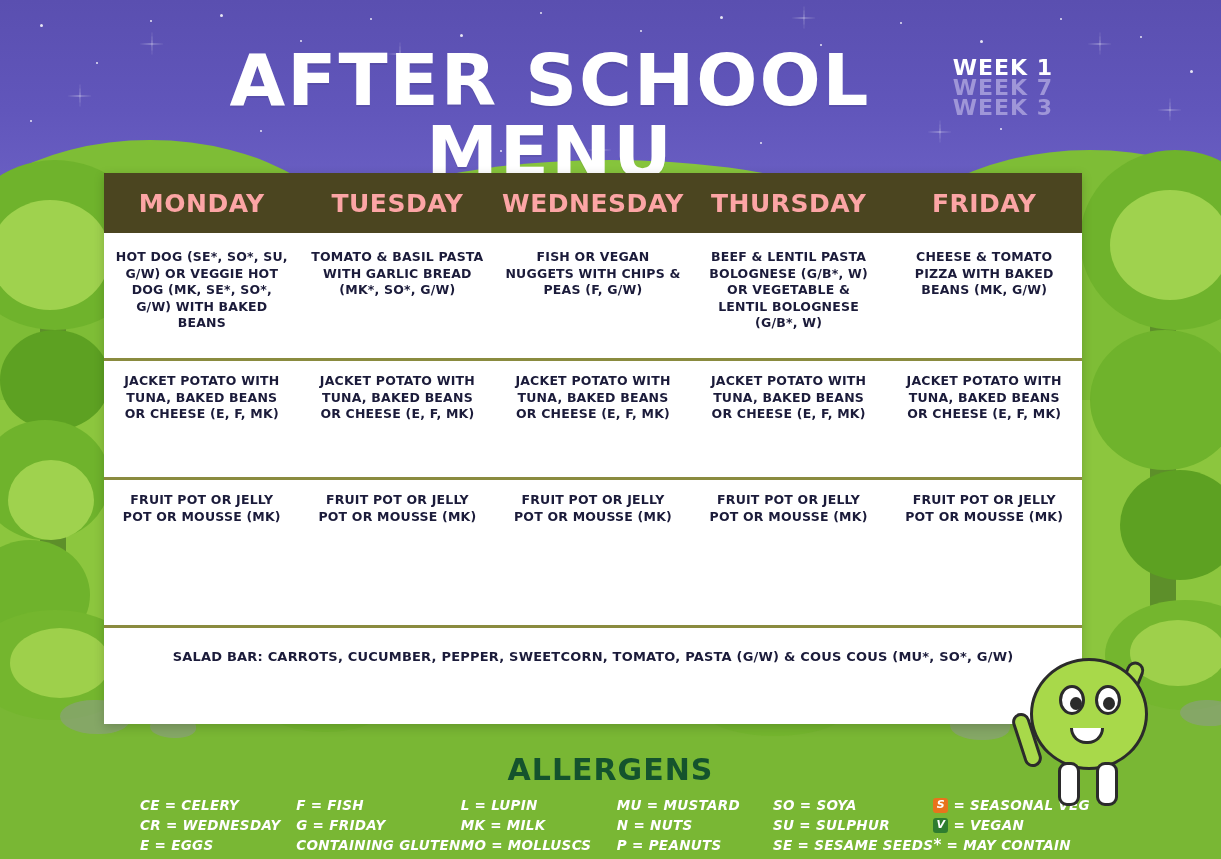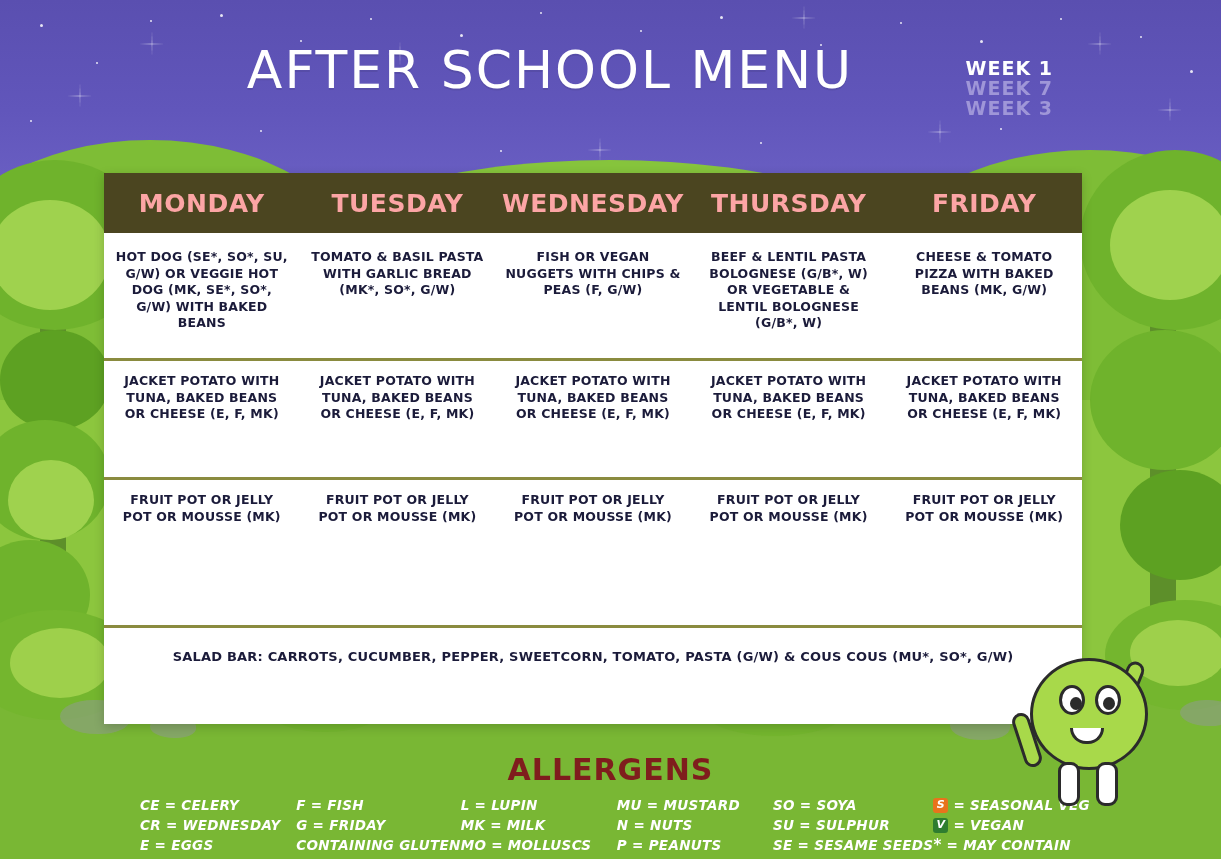--- a/index.html
+++ b/index.html
@@ -77,35 +77,35 @@
   .leaf-l { background: #9fd24e; }
   .leaf-d { background: #5da122; }
 
   
   .title {
     position: absolute;
     left: 110px; top: 44px;
     width: 880px;
     text-align: center;
     font-family: "DejaVu Sans", sans-serif;
-    font-weight: 400;
-    font-size: 52px;
+    font-weight: 700;
+    font-size: 72px;
     letter-spacing: 2px;
     color: #ffffff;
     text-transform: uppercase;
     line-height: 1;
     text-shadow: 0 2px 0 rgba(0,0,0,.08);
   }
   .weeks {
     position: absolute;
     right: 168px; top: 58px;
     text-align: left;
     font-family: "DejaVu Sans", sans-serif;
     font-weight: 700;
-    font-size: 19px;
+    font-size: 22px;
     letter-spacing: 1px;
     line-height: 20px;
   }
   .week-on  { color: #ffffff; }
   .week-off { color: #9f96d8; }
 
   
   .card {
     position: absolute;
     left: 104px; top: 173px;
@@ -162,21 +162,21 @@
 
   
   .allergen-title {
     position: absolute;
     left: 0; top: 752px; width: 1221px;
     text-align: center;
     font-family: "DejaVu Sans", sans-serif;
     font-weight: 700;
     font-size: 30px;
     letter-spacing: 1px;
-    color: #7f1d1d;
+    color: #14532d;
     text-transform: uppercase;
   }
   .allergens {
     position: absolute;
     left: 140px; top: 795px;
     width: 950px;
     display: flex;
     gap: 0px;
     font-style: italic;
   }

